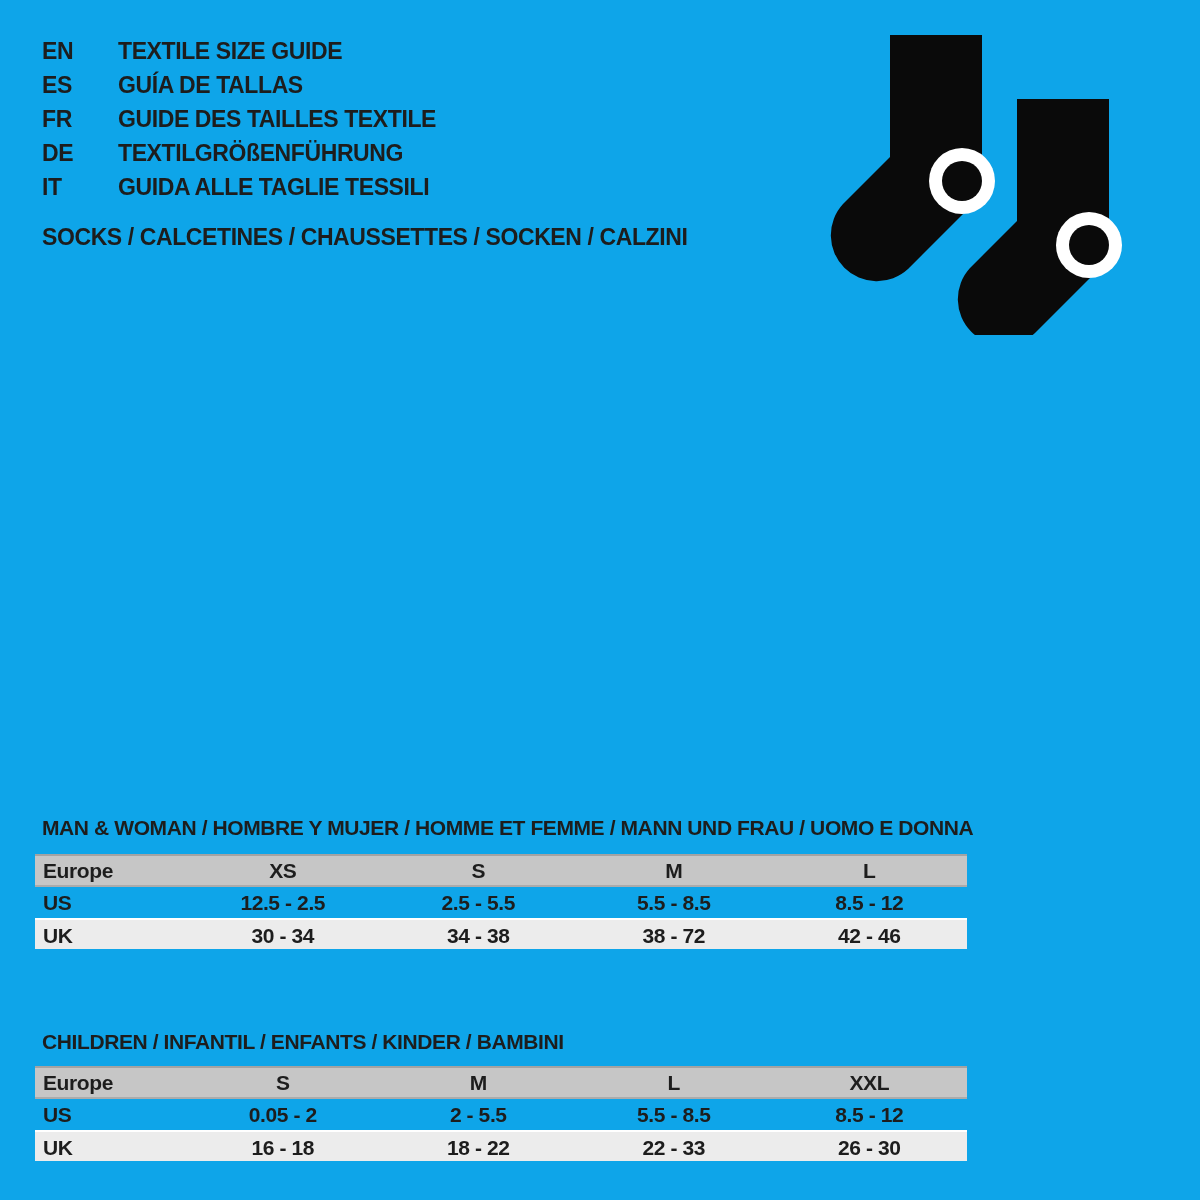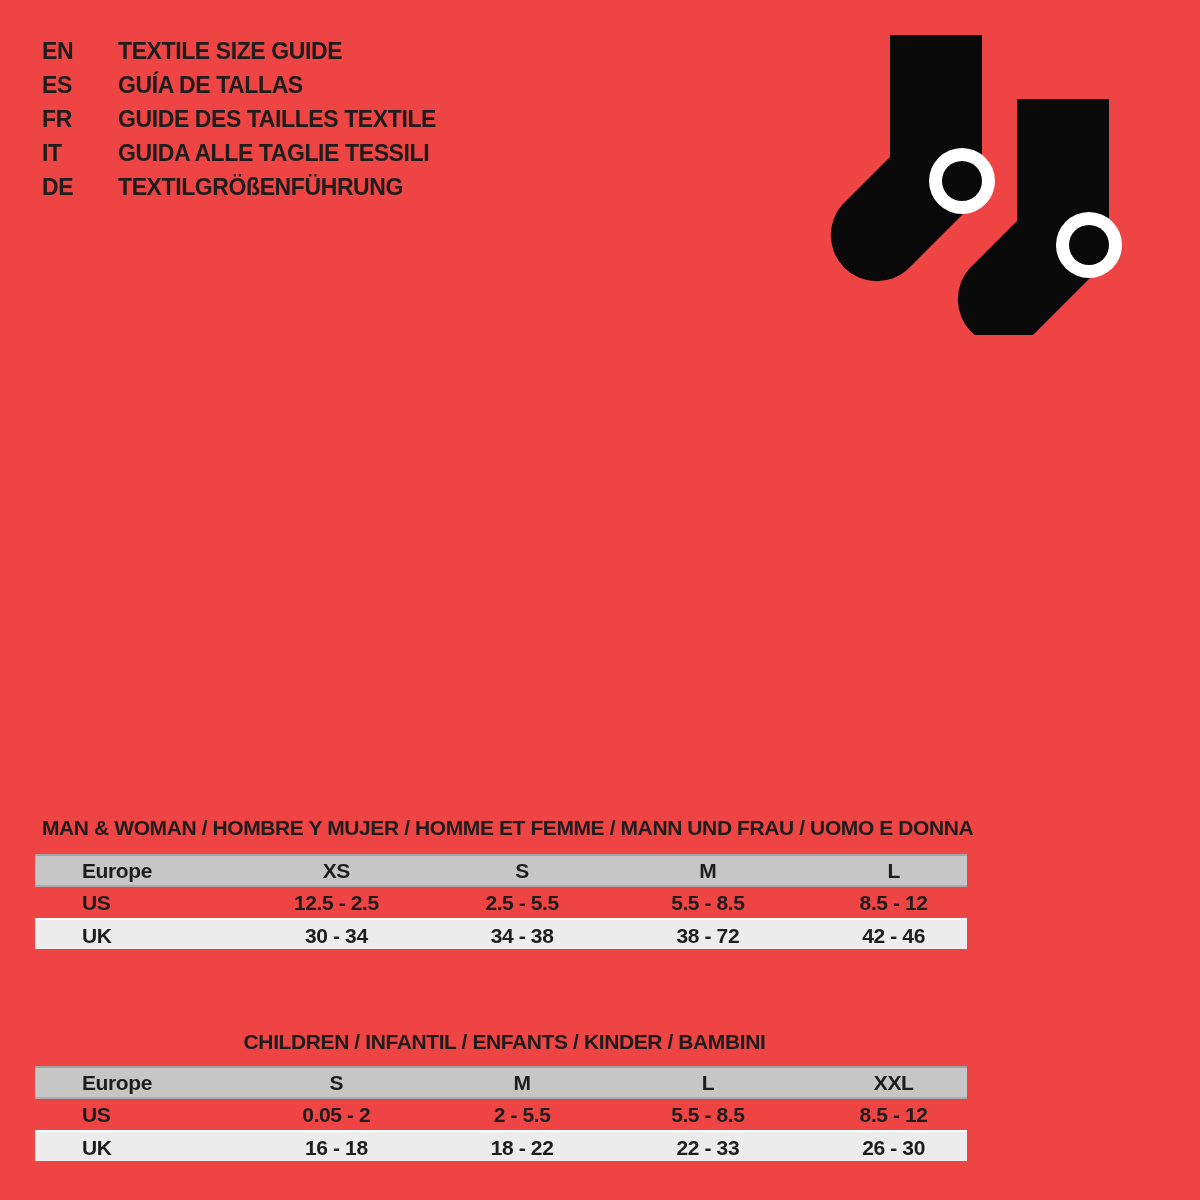--- a/index.html
+++ b/index.html
@@ -1,21 +1,21 @@
 <!DOCTYPE html>
 <html><head>
 <meta charset="utf-8">
 <style>
   * { margin: 0; padding: 0; box-sizing: border-box; }
   html, body { background: #ffffff; }
   .canvas {
     position: relative;
     width: 1200px;
     height: 1200px;
-    background: #ef4444;
+    background: #0ea5e9;
     overflow: hidden;
     font-family: "Liberation Sans", "DejaVu Sans", sans-serif;
     font-weight: 700;
     font-stretch: condensed;
     color: #1d1d1d;
   }
 
   
   .lang-block { position: absolute; left: 42px; top: 34px; }
   .lang-row { display: flex; height: 34px; line-height: 34px; font-size: 23px; letter-spacing: -0.4px; }
@@ -31,34 +31,34 @@
   
   .socks-icon { position: absolute; left: 820px; top: 35px; }
 
   
   .size-section { position: absolute; left: 35px; width: 932px; }
   .section-mw { top: 816px; }
   .section-ch { top: 1030px; }
   .section-heading {
     margin-left: 7px;
     font-size: 21px; line-height: 24px; letter-spacing: -0.4px;
-    font-weight: 700; white-space: nowrap; text-align: center;
+    font-weight: 700; white-space: nowrap;
   }
   .size-table { position: absolute; left: 0; width: 932px; }
   .section-mw .size-table { top: 38px; }
   .section-ch .size-table { top: 36px; }
   .tr { display: flex; height: 31px; line-height: 31px; font-size: 21px; letter-spacing: -0.4px; }
   .tr.head {
     background: #c6c6c6;
     border-top: 2px solid #a3a3a3;
     border-bottom: 2px solid #ababab;
     height: 33px; line-height: 29px;
   }
   .tr.alt { background: #ececec; border-top: 2px solid #ffffff; }
-  .td { display: block; margin-left: 39px; }
+  .td { display: block; }
   .td.c0 { flex: 0 0 150px; padding-left: 8px; text-align: left; }
   .td.cv { flex: 1 1 0; text-align: center; }
 </style>
 </head>
 <body>
 
 <div class="canvas">
 
   <div class="lang-block">
     <div class="lang-row">
@@ -67,29 +67,30 @@
     </div>
     <div class="lang-row">
       <span class="lang-code">ES</span>
       <span class="lang-label">GUÍA DE TALLAS</span>
     </div>
     <div class="lang-row">
       <span class="lang-code">FR</span>
       <span class="lang-label">GUIDE DES TAILLES TEXTILE</span>
     </div>
     <div class="lang-row">
+      <span class="lang-code">DE</span>
+      <span class="lang-label">TEXTILGRÖßENFÜHRUNG</span>
+    </div>
+    <div class="lang-row">
       <span class="lang-code">IT</span>
       <span class="lang-label">GUIDA ALLE TAGLIE TESSILI</span>
     </div>
-    <div class="lang-row">
-      <span class="lang-code">DE</span>
-      <span class="lang-label">TEXTILGRÖßENFÜHRUNG</span>
-    </div>
   </div>
 
+  <div class="category-line">SOCKS / CALCETINES / CHAUSSETTES / SOCKEN / CALZINI</div>
 
   <svg class="socks-icon" width="305" height="300" viewBox="0 0 305 300" aria-hidden="true">
     <g>
       <path fill="#0a0a0a" d="M70 0 H162 V160 L88 234 A46 46 0 0 1 23 169 L70 122 Z"></path>
       <circle cx="142" cy="146" r="33" fill="#ffffff"></circle>
       <circle fill="#0a0a0a" cx="142" cy="146" r="20"></circle>
     </g>
     <g transform="translate(127,64)">
       <path fill="#0a0a0a" d="M70 0 H162 V160 L88 234 A46 46 0 0 1 23 169 L70 122 Z"></path>
       <circle cx="142" cy="146" r="33" fill="#ffffff"></circle>

